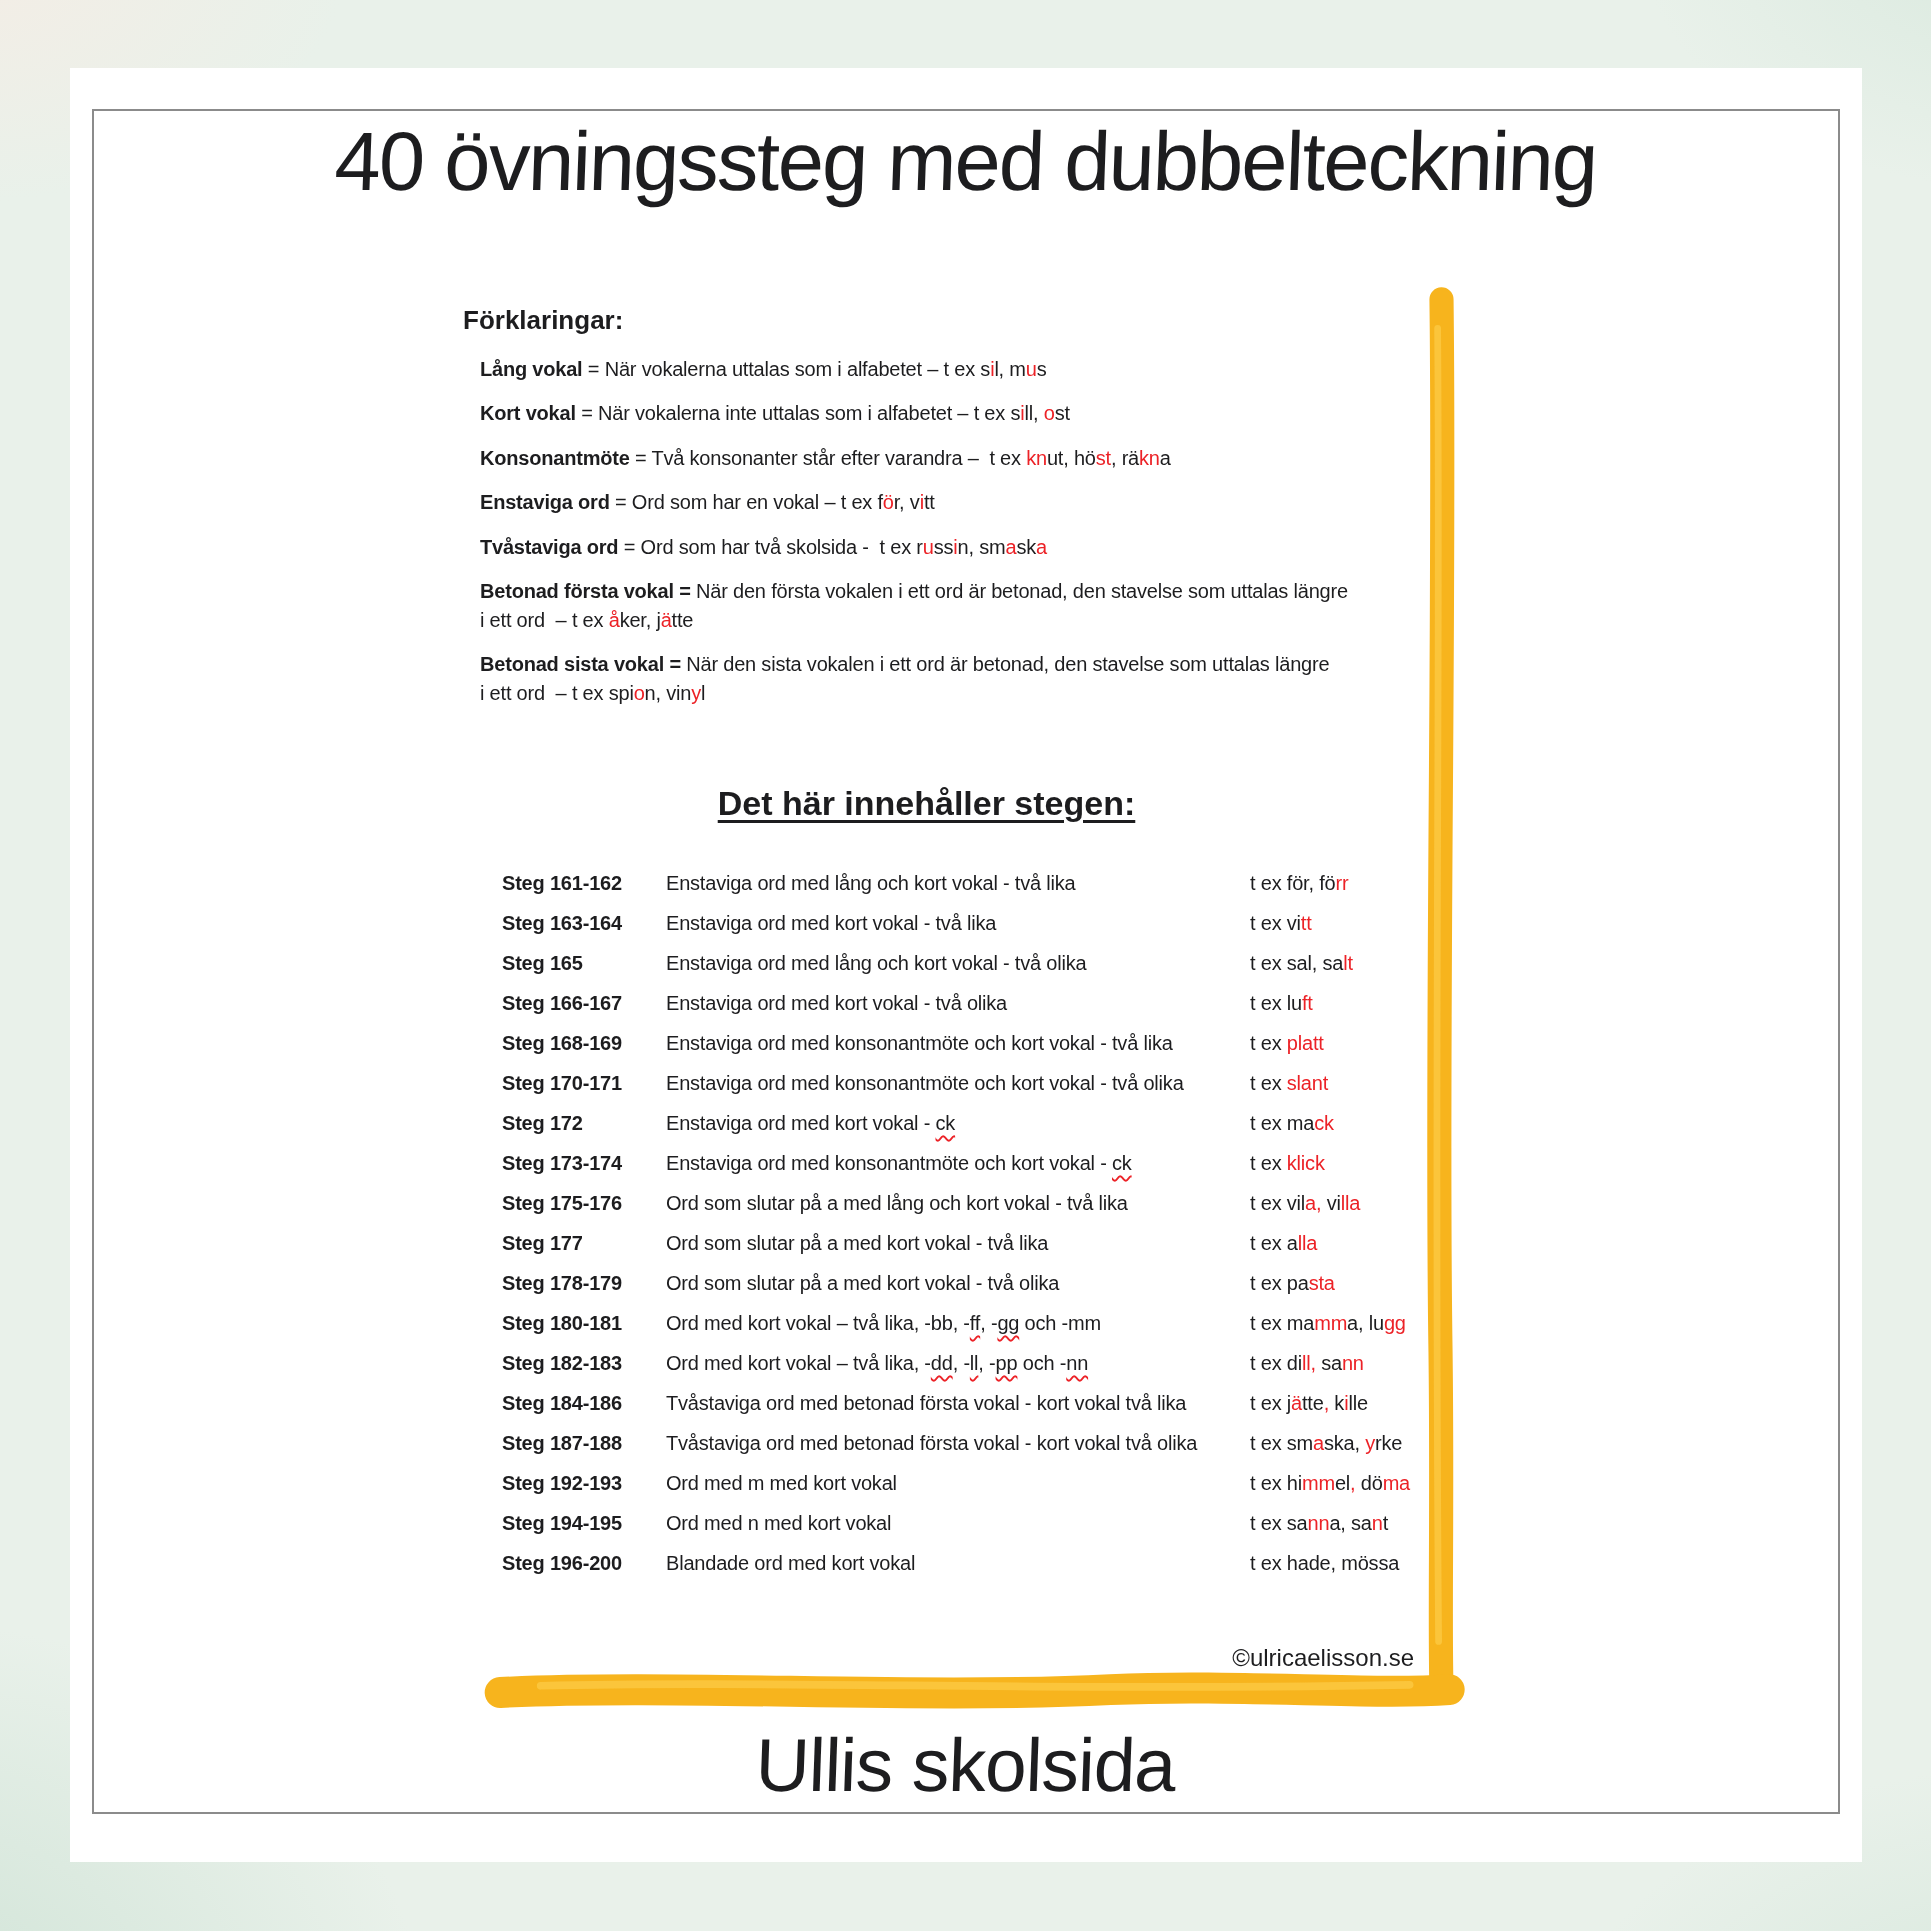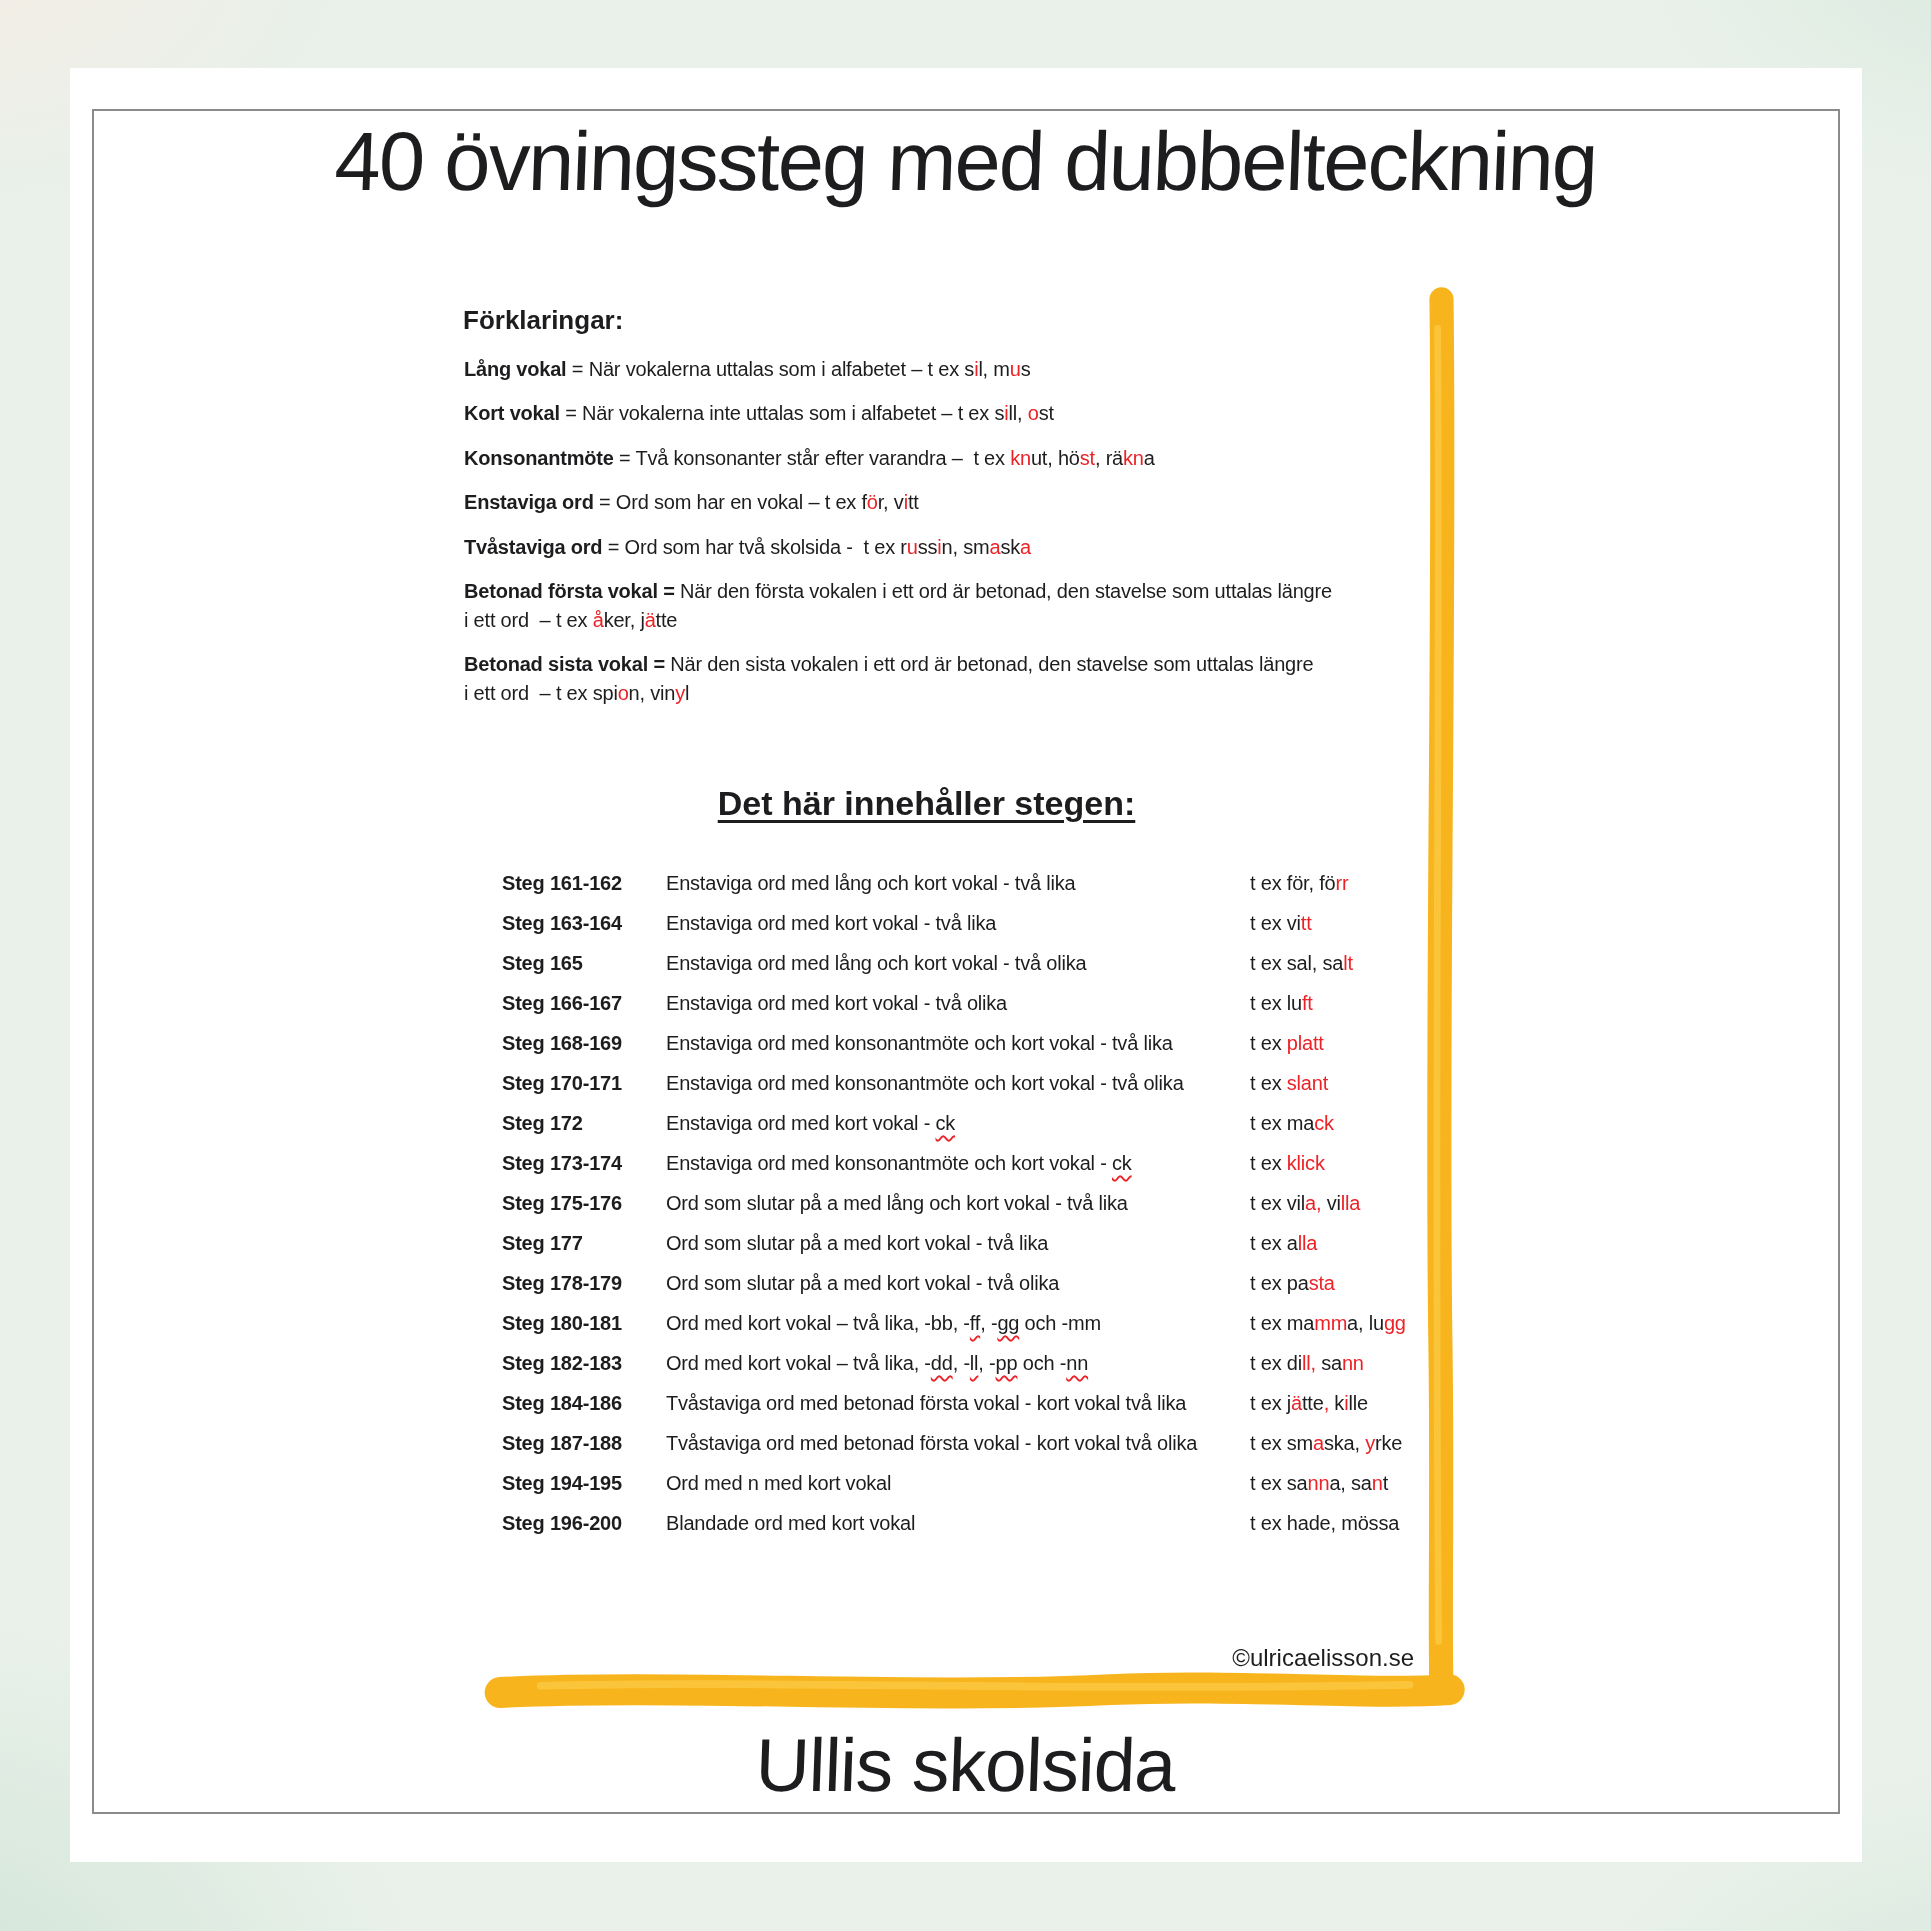--- a/index.html
+++ b/index.html
@@ -25,21 +25,21 @@
   .title{
     position:absolute;left:0;right:0;top:114px;text-align:center;
     font-size:83px;letter-spacing:-1.9px;font-weight:500;
     transform:skewX(-2deg);
   }
   .marker{position:absolute;left:0;top:0;}
   .expl-heading{
     position:absolute;left:463px;width:599px;top:305px;text-align:left;
     font-size:26px;font-weight:bold;text-underline-offset:4.8px;
   }
-  .expl{position:absolute;left:464px;top:355px;font-size:20px;letter-spacing:-0.2px;}
+  .expl{position:absolute;left:480px;top:355px;font-size:20px;letter-spacing:-0.2px;}
   .expl-item{margin-bottom:15.4px;}
   .expl-line{white-space:pre;line-height:29px;}
   .term{font-weight:bold;}
   .steps-heading{
     position:absolute;left:463px;width:927px;top:784px;text-align:center;
     font-size:34px;font-weight:bold;text-decoration:underline;text-underline-offset:4.8px;
   }
   .steps{position:absolute;left:502px;top:872px;font-size:20px;letter-spacing:-0.2px;}
   .step-row{display:grid;grid-template-columns:164px 584px auto;height:40px;white-space:pre;align-items:start;}
   .step-label{font-weight:bold;}
@@ -111,20 +111,21 @@
       <div class="step-row"><div class="step-label">Steg 170-171</div><div class="step-desc"><span>Enstaviga ord med konsonantmöte och kort vokal - två olika</span></div><div class="step-example"><span>t ex </span><span class="rd">slant</span></div></div>
       <div class="step-row"><div class="step-label">Steg 172</div><div class="step-desc"><span>Enstaviga ord med kort vokal - </span><span class="sq">ck</span></div><div class="step-example"><span>t ex ma</span><span class="rd">ck</span></div></div>
       <div class="step-row"><div class="step-label">Steg 173-174</div><div class="step-desc"><span>Enstaviga ord med konsonantmöte och kort vokal - </span><span class="sq">ck</span></div><div class="step-example"><span>t ex </span><span class="rd">klick</span></div></div>
       <div class="step-row"><div class="step-label">Steg 175-176</div><div class="step-desc"><span>Ord som slutar på a med lång och kort vokal - två lika</span></div><div class="step-example"><span>t ex vil</span><span class="rd">a,</span><span> vi</span><span class="rd">lla</span></div></div>
       <div class="step-row"><div class="step-label">Steg 177</div><div class="step-desc"><span>Ord som slutar på a med kort vokal - två lika</span></div><div class="step-example"><span>t ex a</span><span class="rd">lla</span></div></div>
       <div class="step-row"><div class="step-label">Steg 178-179</div><div class="step-desc"><span>Ord som slutar på a med kort vokal - två olika</span></div><div class="step-example"><span>t ex pa</span><span class="rd">sta</span></div></div>
       <div class="step-row"><div class="step-label">Steg 180-181</div><div class="step-desc"><span>Ord med kort vokal – två lika, -bb, -</span><span class="sq">ff</span><span>, -</span><span class="sq">gg</span><span> och -mm</span></div><div class="step-example"><span>t ex ma</span><span class="rd">mm</span><span>a, lu</span><span class="rd">gg</span></div></div>
       <div class="step-row"><div class="step-label">Steg 182-183</div><div class="step-desc"><span>Ord med kort vokal – två lika, -</span><span class="sq">dd</span><span>, -</span><span class="sq">ll</span><span>, -</span><span class="sq">pp</span><span> och -</span><span class="sq">nn</span></div><div class="step-example"><span>t ex di</span><span class="rd">ll,</span><span> sa</span><span class="rd">nn</span></div></div>
       <div class="step-row"><div class="step-label">Steg 184-186</div><div class="step-desc"><span>Tvåstaviga ord med betonad första vokal - kort vokal två lika</span></div><div class="step-example"><span>t ex j</span><span class="rd">ä</span><span>tte</span><span class="rd">,</span><span> k</span><span class="rd">i</span><span>lle</span></div></div>
       <div class="step-row"><div class="step-label">Steg 187-188</div><div class="step-desc"><span>Tvåstaviga ord med betonad första vokal - kort vokal två olika</span></div><div class="step-example"><span>t ex sm</span><span class="rd">a</span><span>ska, </span><span class="rd">y</span><span>rke</span></div></div>
+      <div class="step-row"><div class="step-label">Steg 192-193</div><div class="step-desc"><span>Ord med m med kort vokal</span></div><div class="step-example"><span>t ex hi</span><span class="rd">mm</span><span>el</span><span class="rd">,</span><span> dö</span><span class="rd">ma</span></div></div>
       <div class="step-row"><div class="step-label">Steg 194-195</div><div class="step-desc"><span>Ord med n med kort vokal</span></div><div class="step-example"><span>t ex sa</span><span class="rd">nn</span><span>a, sa</span><span class="rd">n</span><span>t</span></div></div>
       <div class="step-row"><div class="step-label">Steg 196-200</div><div class="step-desc"><span>Blandade ord med kort vokal</span></div><div class="step-example"><span>t ex hade, mössa</span></div></div>
     </div>
 
   <div class="credit">©ulricaelisson.se</div>
   <div class="footer">Ullis skolsida</div>
 </div>
 
 
 </body></html>

